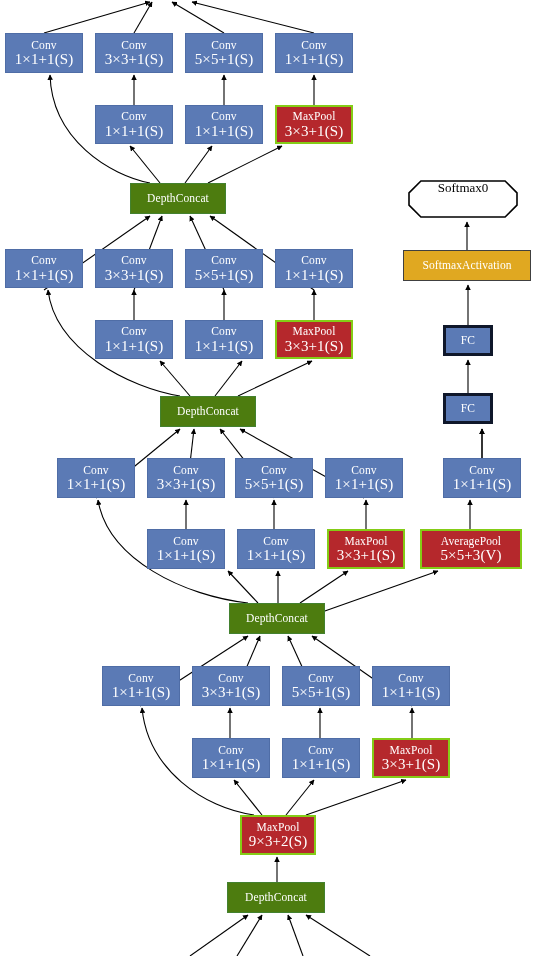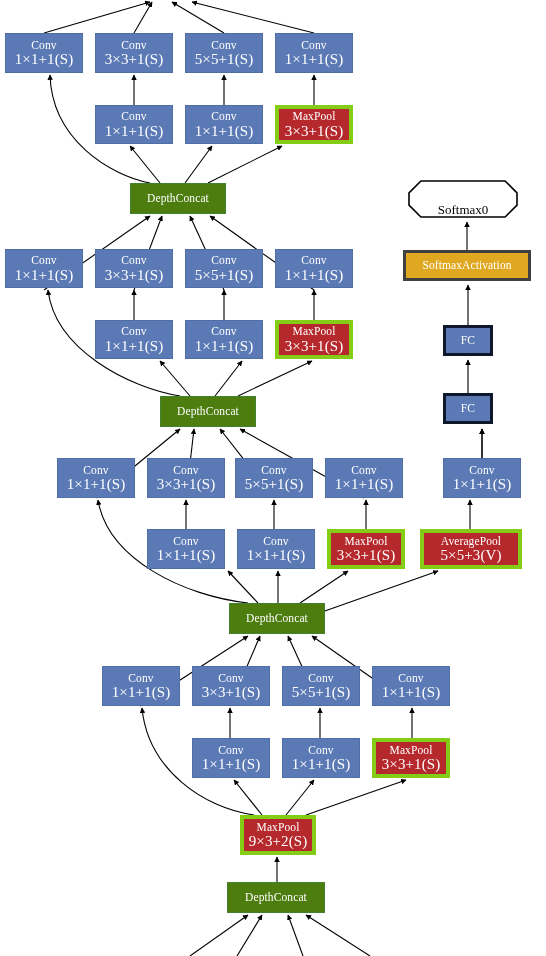--- a/index.html
+++ b/index.html
@@ -36,28 +36,28 @@
     text-align: center;
     color: #ffffff;
     line-height: 1.08;
     letter-spacing: 0.1px;
     overflow: hidden;
   }
   .node .l1 { font-size: 11.5px; }
   .node .l2 { font-size: 15px; }
   .node.single .l1 { font-size: 11.5px; }
   .type-conv   { background: #5b7ab5; border: 1px solid #4f6da6; }
-  .type-pool   { background: #b5282c; border: 4px solid #84cc16; }
+  .type-pool   { background: #b5282c; border: 2px solid #84cc16; }
   .type-concat { background: #4d7c0f; border: 1px solid #43812f; }
   .type-fc     { background: #5b7ab5; border: 3px solid #0f172a; }
-  .type-softmaxact { background: #e0a821; border: 3px solid #404040; }
+  .type-softmaxact { background: #e0a821; border: 1px solid #404040; }
   .octagon-wrap {
     position: absolute;
     display: flex;
-    align-items: flex-end;
+    align-items: flex-start;
     justify-content: center;
   }
   .octagon-wrap svg {
     position: absolute;
     left: 0;
     top: 0;
   }
   .octagon-wrap .otext {
     position: relative;
     font-size: 13px;

